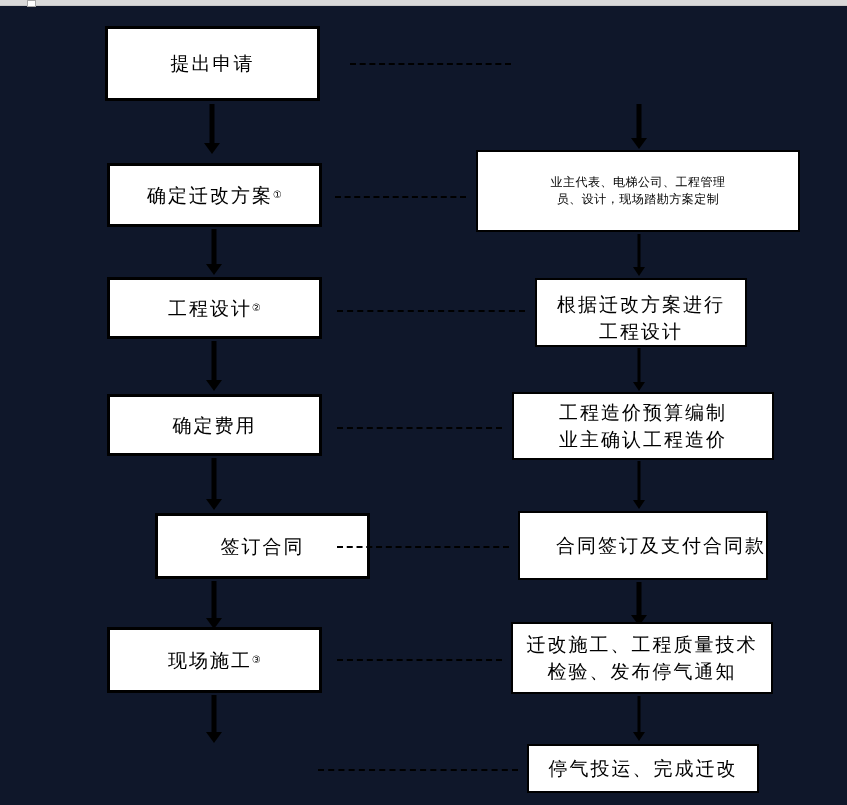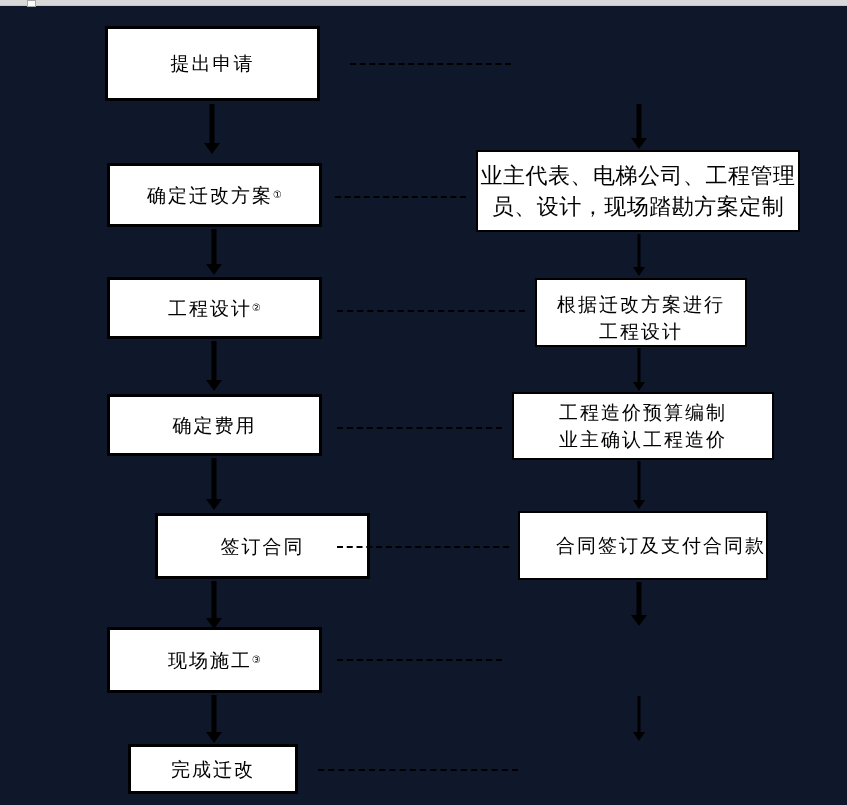--- a/index.html
+++ b/index.html
@@ -130,21 +130,21 @@
   <div class="arrow" style="left:639px; top:104px; height:45px;">
     <div class="shaft" style="height:34px;"></div>
     <div class="head" style="top:34px;"></div>
   </div>
 
   <div class="node left" style="left:107px; top:163px; width:215px; height:64px;">
     <span class="txt">确定迁改方案</span>
       <span class="sup">①</span>
   </div>
 
-  <div class="node right thin" style="left:476px; top:150px; width:324px; height:82px; font-size:22px; letter-spacing:0.5px;">
+  <div class="node right thin" style="left:476px; top:150px; width:324px; height:82px; font-size:12px; letter-spacing:0.5px;">
     <span class="txt">业主代表、电梯公司、工程管理
 员、设计，现场踏勘方案定制</span>
   </div>
 
   <div class="dashed" style="left:335px; top:196px; width:131px;"></div>
 
   <div class="arrow" style="left:214px; top:229px; height:46px;">
     <div class="shaft" style="height:35px;"></div>
     <div class="head" style="top:35px;"></div>
   </div>
@@ -213,33 +213,36 @@
   <div class="arrow" style="left:639px; top:582px; height:44px;">
     <div class="shaft" style="height:33px;"></div>
     <div class="head" style="top:33px;"></div>
   </div>
 
   <div class="node left" style="left:107px; top:627px; width:215px; height:66px;text-align:center;">
     <span class="txt">现场施工</span>
       <span class="sup">③</span>
   </div>
 
+  <div class="node right thin" style="left:511px; top:622px; width:262px; height:72px;">
+    <span class="txt">迁改施工、工程质量技术
+检验、发布停气通知</span>
+  </div>
 
   <div class="dashed" style="left:337px; top:659px; width:165px;"></div>
 
   <div class="arrow" style="left:214px; top:695px; height:48px;">
     <div class="shaft" style="height:37px;"></div>
     <div class="head" style="top:37px;"></div>
   </div>
   <div class="arrow slim" style="left:639px; top:696px; height:45px;">
     <div class="shaft" style="height:36px;"></div>
     <div class="head" style="top:36px;"></div>
   </div>
 
-  <div class="node left" style="left:128px; top:744px; width:170px; height:50px;">
-    <span class="txt">完成迁改</span>
-      <span class="sup"></span>
-  </div>
-
+
+  <div class="node right thin" style="left:527px; top:744px; width:232px; height:49px;">
+    <span class="txt">停气投运、完成迁改</span>
+  </div>
 
   <div class="dashed" style="left:318px; top:769px; width:200px;"></div>
 
 </div>
 
 </body></html>

